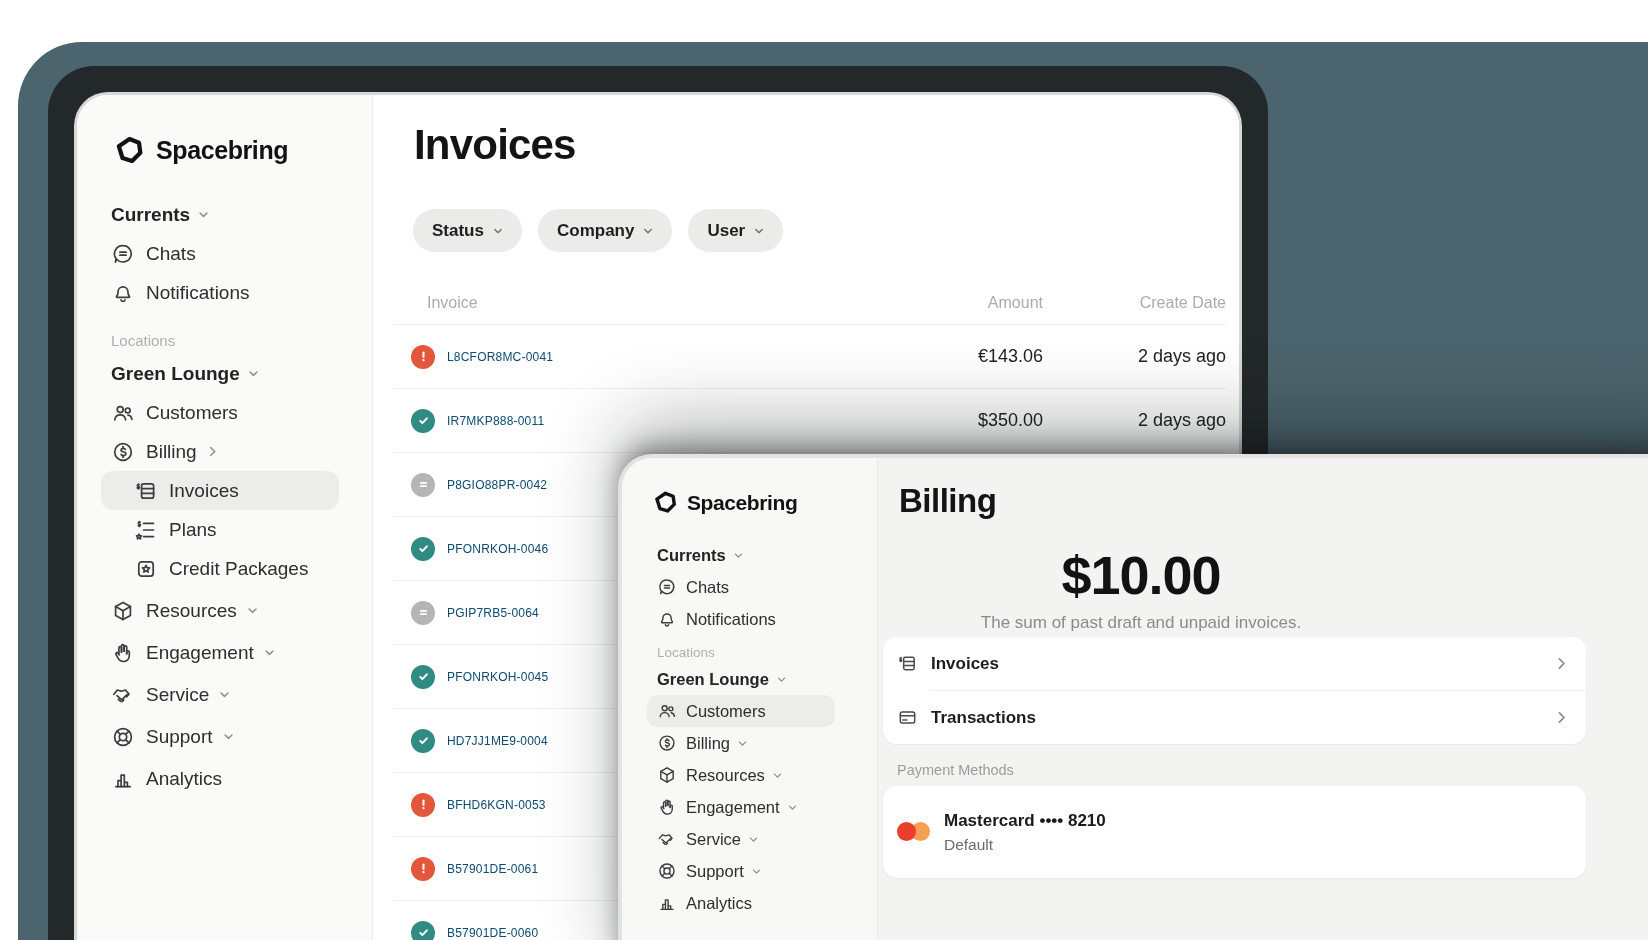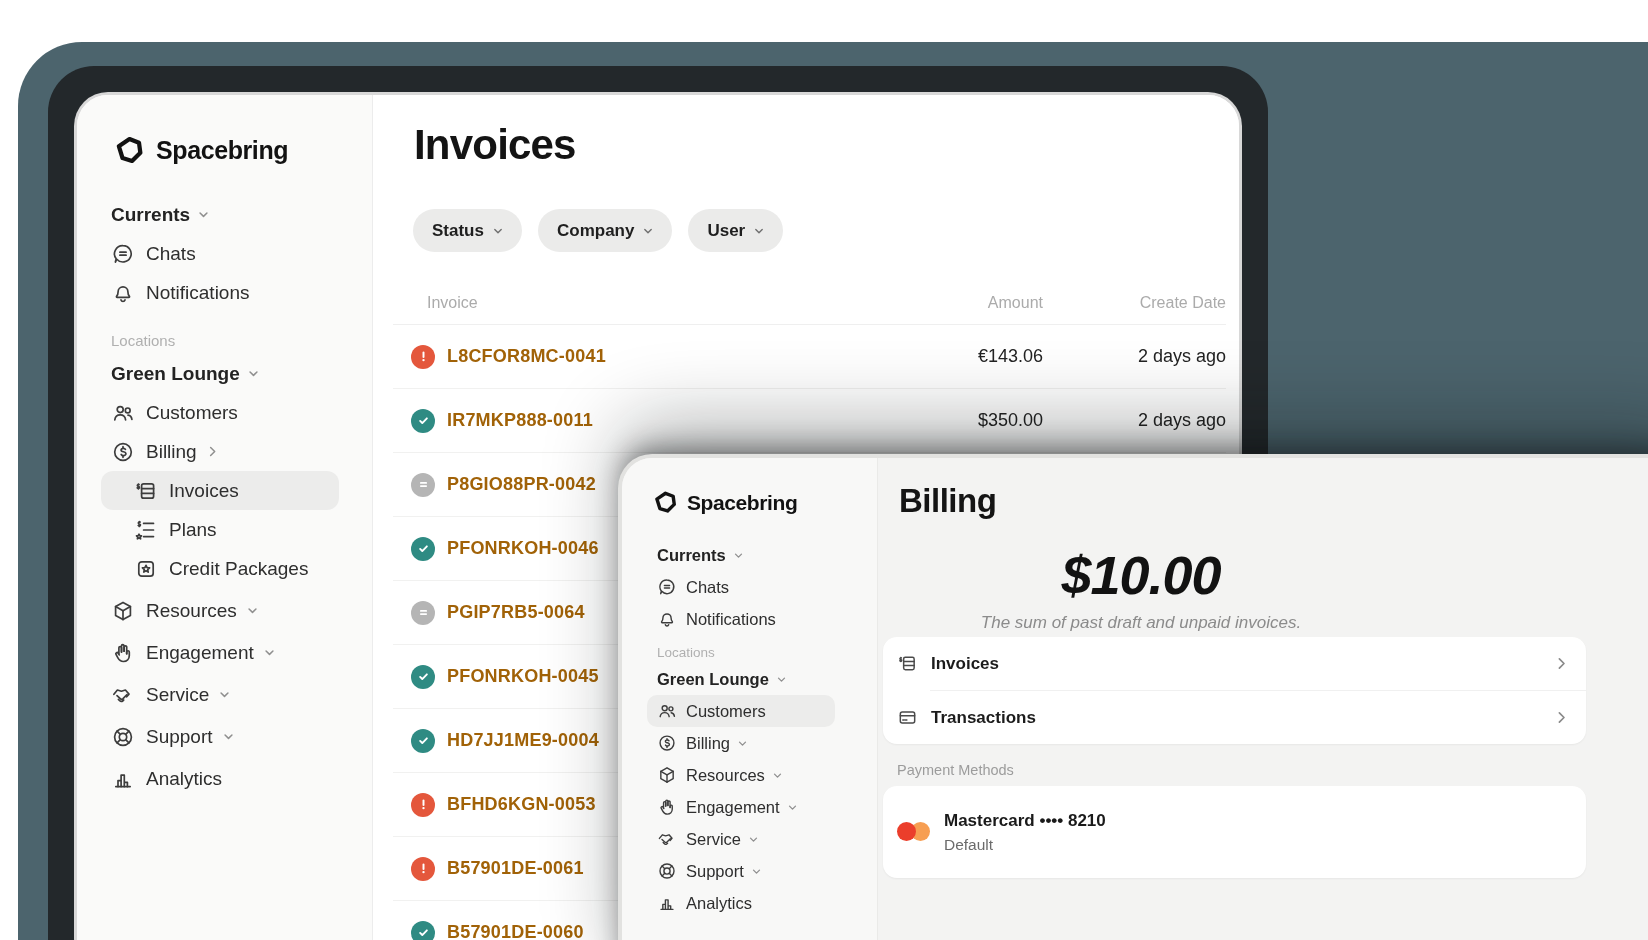--- a/index.html
+++ b/index.html
@@ -61,41 +61,41 @@
   .thead .c-invoice { grid-column:1 / 3; padding-left:34px; }
   .thead .c-right { text-align:right; }
   .trow { height:64px; display:grid; grid-template-columns:54px 1fr 170px 183px;
     align-items:center; border-bottom:1px solid #F1F1F0; cursor:pointer; }
   .badge { width:24px; height:24px; border-radius:50%; margin-left:18px;
     display:flex; align-items:center; justify-content:center; }
   .badge svg { width:15px; height:15px; }
   .st-overdue { background:#E4573C; }
   .st-paid { background:#2F8B83; }
   .st-draft { background:#B5B5B5; }
-  .t-id { font-size:18px; font-weight:700; color:#a16207; letter-spacing:0.2px; }
+  .t-id { font-size:12px; font-weight:400; color:#0c4a6e; letter-spacing:0.2px; }
   .t-amt, .t-date { font-size:18px; color:#232323; text-align:right; }
 
   
   .fwindow { position:absolute; left:622px; top:458px; width:1078px; height:540px;
     background:#F3F3F2; border-radius:30px; overflow:hidden;
     box-shadow:0 0 0 4px #E2E2E0, 0 -10px 26px rgba(10,14,16,0.45), 0 -34px 80px rgba(10,14,16,0.32); }
   .fside { position:absolute; left:0; top:0; bottom:0; width:256px; background:#F8F8F7;
     border-right:1px solid #EAEAE8; }
   .fside .nav { top:81px; padding:0 29px 0 25px; }
   .fside .row { height:32px; font-size:16.5px; gap:9px; border-radius:10px; }
   .fside .row .ic svg { width:20px; height:20px; }
   .fside .row.selected { background:#ECECEB; }
   .fside .hdr { height:32px; font-size:16.5px; }
   .fside .hdr .chev svg, .fside .row .chev svg { width:13px; height:13px; }
   .fside .sect { margin-top:6px; height:22px; font-size:13.5px; }
 
   .fcontent { position:absolute; left:256px; top:0; right:0; bottom:0; padding-left:5px; }
   .fcontent h1 { margin:24px 0 0 16px; font-size:33px; font-weight:800;
     letter-spacing:-0.5px; color:#141414; }
-  .summary { margin-top:24px; width:516px; text-align:center;font-style:italic; }
+  .summary { margin-top:24px; width:516px; text-align:center; }
   .summary .amt { font-size:54px; font-weight:650; color:#121212; letter-spacing:-1px; }
   .summary .desc { margin-top:7px; font-size:17px; color:#8B8B8B; }
   .cards { margin-top:4px; width:703px; }
   .card { background:#ffffff; border-radius:14px; box-shadow:0 1px 2px rgba(0,0,0,0.05); }
   .link-row { height:53px; display:flex; align-items:center; gap:13px; padding:0 16px 0 14px;
     position:relative; cursor:pointer; }
   .link-row .ic { display:flex; color:#4A4A4A; }
   .link-row .ic svg { width:21px; height:21px; }
   .link-row .lbl { font-size:17px; font-weight:600; color:#1C1C1C; }
   .card .div { height:1px; background:#F0F0F0; margin-left:47px; }

